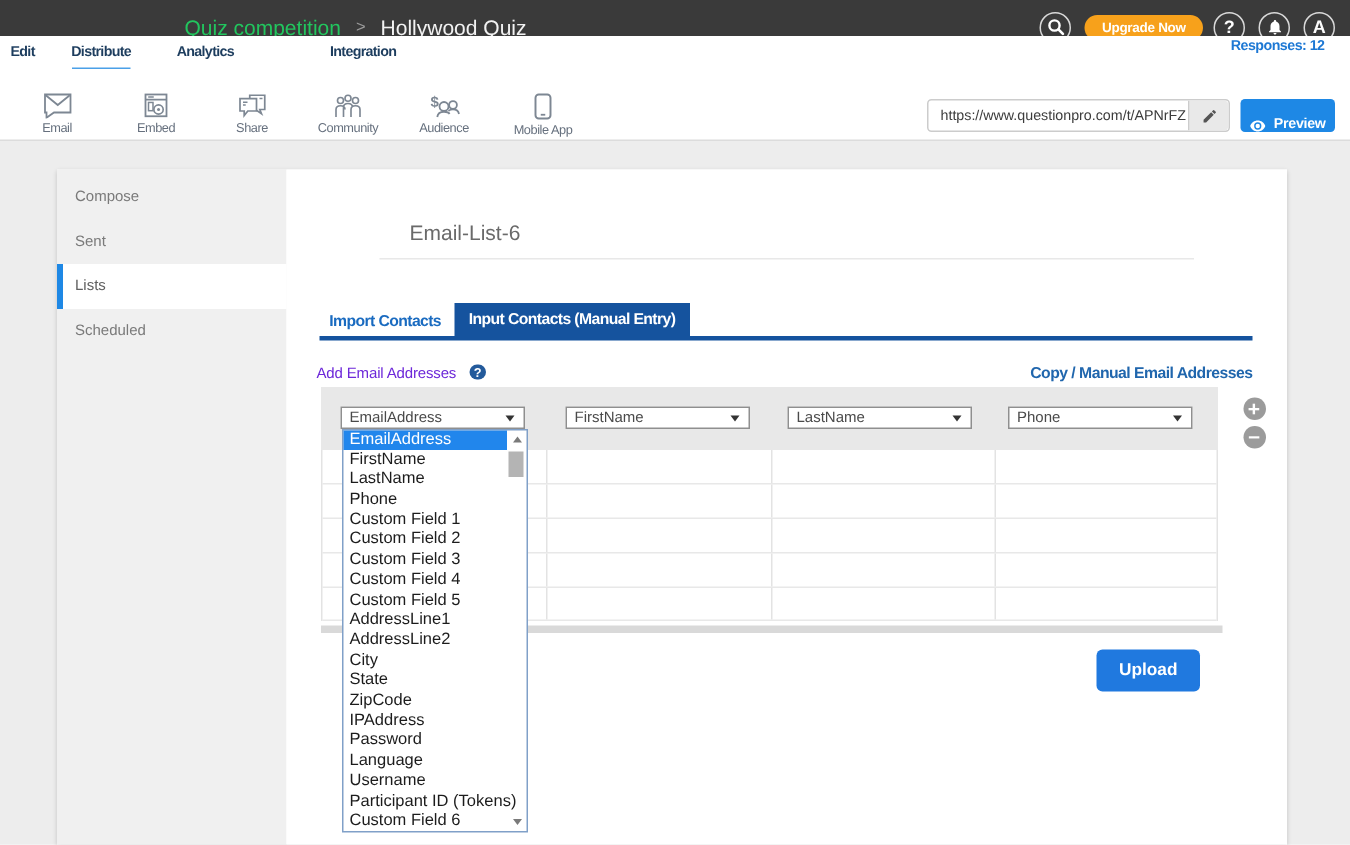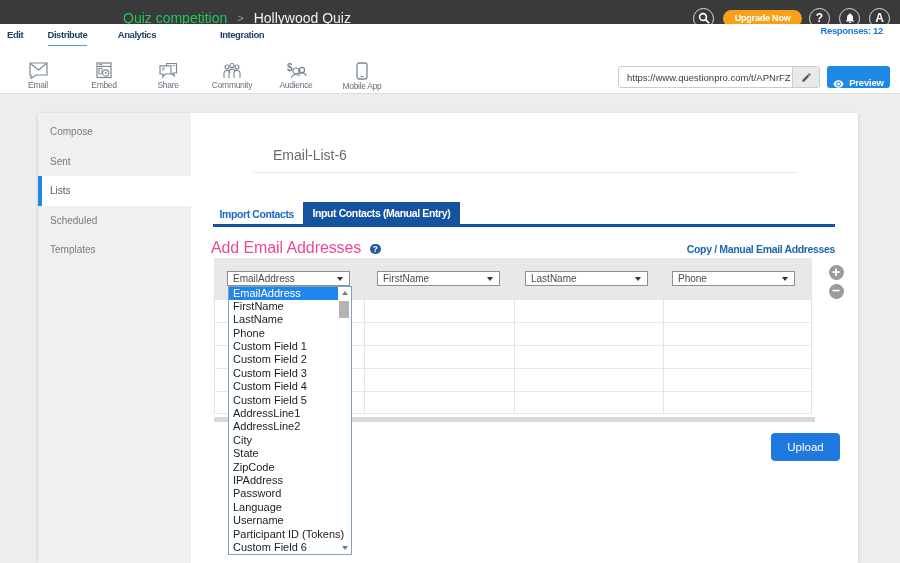--- a/index.html
+++ b/index.html
@@ -44,36 +44,36 @@
 
 .titleblk { position:absolute; left:62px; right:62px; top:0; height:60px; border-bottom:1px solid #e8e8e8; }
 .titleblk h1 { font-size:14px; font-weight:normal; color:#6a6a6a; padding:34px 0 0 20px; }
 
 .tabs { position:absolute; left:22px; top:89px; width:622px; }
 .tab1 { position:absolute; left:6.5px; top:6px; font-size:10.5px; font-weight:bold; letter-spacing:-0.4px; color:#1a6bc0; }
 .tab2 { position:absolute; left:89.5px; top:0; height:22px; background:#15539e; color:#fff; font-size:10.5px; font-weight:bold; letter-spacing:-0.4px; line-height:22px; padding:0 10px; }
 .tabline { position:absolute; left:0; top:22px; width:622px; height:2.7px; background:#15539e; }
 
 .addrow { position:absolute; left:20px; top:126px; width:624px; height:20px; }
-.addrow .h { font-size:16px; color:#ec4899; letter-spacing:-0.1px; }
+.addrow .h { font-size:10px; color:#6d28d9; letter-spacing:-0.1px; }
 .qmark { display:inline-block; width:10.5px; height:10.5px; border-radius:50%; background:#235a9b; color:#fff; font-size:8.5px; font-weight:bold; text-align:center; line-height:10.5px; margin-left:9px; vertical-align:1.5px; }
 .cplink { position:absolute; right:0; top:3.5px; font-size:10.5px; font-weight:bold; letter-spacing:-0.35px; color:#2066ad; }
 
 
 .etable { position:absolute; left:23px; top:145px; width:598px; }
 .ehead { height:42px; background:#e8e8e8; position:relative; }
 .sel { position:absolute; top:13px; width:123px; height:15px; border:1px solid #8f8f8f; background:#fff; font-size:10px; color:#4a4a4a; line-height:13px; padding-left:5px; }
 .sel .ar { position:absolute; right:6px; top:4.5px; width:0; height:0; border-left:3px solid transparent; border-right:3px solid transparent; border-top:4px solid #333; }
 .erows { position:relative; border-left:1px solid #e3e3e3; border-right:1px solid #e3e3e3; }
 .erow { height:22.9px; border-bottom:1px solid #e8e8e8; position:relative; }
 .erow .v { position:absolute; top:0; width:1px; height:100%; background:#e3e3e3; }
 .hscroll { margin-top:3px; height:5px; background:#d9d9d9; width:601px; }
 
 .pmbtn { position:absolute; width:15px; height:15px; border-radius:50%; background:#9b9b9b; color:#fff; text-align:center; font-weight:bold; }
-.upload { position:absolute; left:580px; top:320px; width:69px; height:28px; background:#2079df; border-radius:4px; color:#fff; font-size:11.5px; font-weight:normal; text-align:center; line-height:28px; }
+.upload { position:absolute; left:540px; top:320px; width:69px; height:28px; background:#2079df; border-radius:4px; color:#fff; font-size:11.5px; font-weight:bold; text-align:center; line-height:28px; }
 
 
 .ddl { position:absolute; left:228px; top:285.5px; width:123.5px; height:269px; background:#fff; border:1px solid #80a0c8; z-index:50; }
 .ddl .item { height:13.4px; line-height:13.4px; font-size:11px; color:#1c1c1c; padding-left:4px; white-space:nowrap; overflow:visible; }
 .ddl .item.sel1 { background:#2186ec; color:#fff; width:109px; padding-left:4px; }
 .ddl .sbar { position:absolute; right:0; top:0; width:13px; height:100%; }
 .ddl .thumb { position:absolute; right:1.5px; top:14px; width:10px; height:17px; background:#b4b4b4; }
 .ddl .uarr { position:absolute; right:3px; top:4px; width:0; height:0; border-left:3.5px solid transparent; border-right:3.5px solid transparent; border-bottom:4.5px solid #7a7a7a; }
 .ddl .darr { position:absolute; right:3px; bottom:4px; width:0; height:0; border-left:3.5px solid transparent; border-right:3.5px solid transparent; border-top:4.5px solid #7a7a7a; }
 </style>
@@ -182,21 +182,20 @@
   </div>
 </div>
 
 <div class="card">
   <div class="sidebar">
     <div class="pad"></div>
     <div class="sb-it">Compose</div>
     <div class="sb-it">Sent</div>
     <div class="sb-it act">Lists</div>
     <div class="sb-it">Scheduled</div>
-    <div class="sb-it">Templates</div>
   </div>
   <div class="main">
     <div class="titleblk">
         <h1>Email-List-6</h1>
       </div>
     <div class="tabs">
       <span class="tab1">Import Contacts</span>
       <span class="tab2">Input Contacts (Manual Entry)</span>
       <div class="tabline"></div>
     </div>

